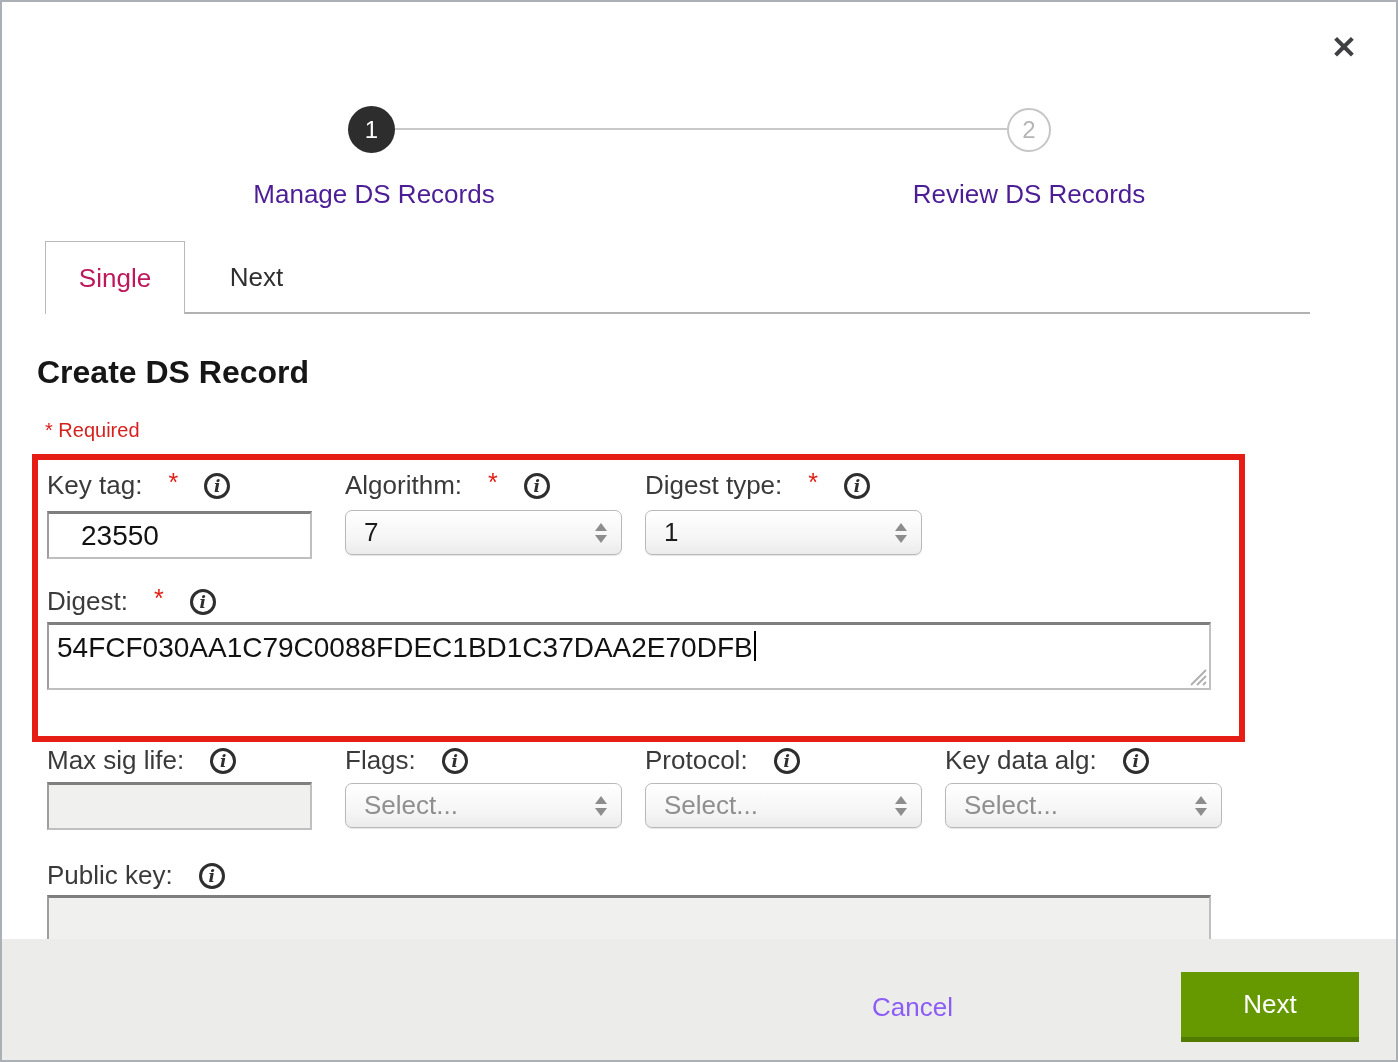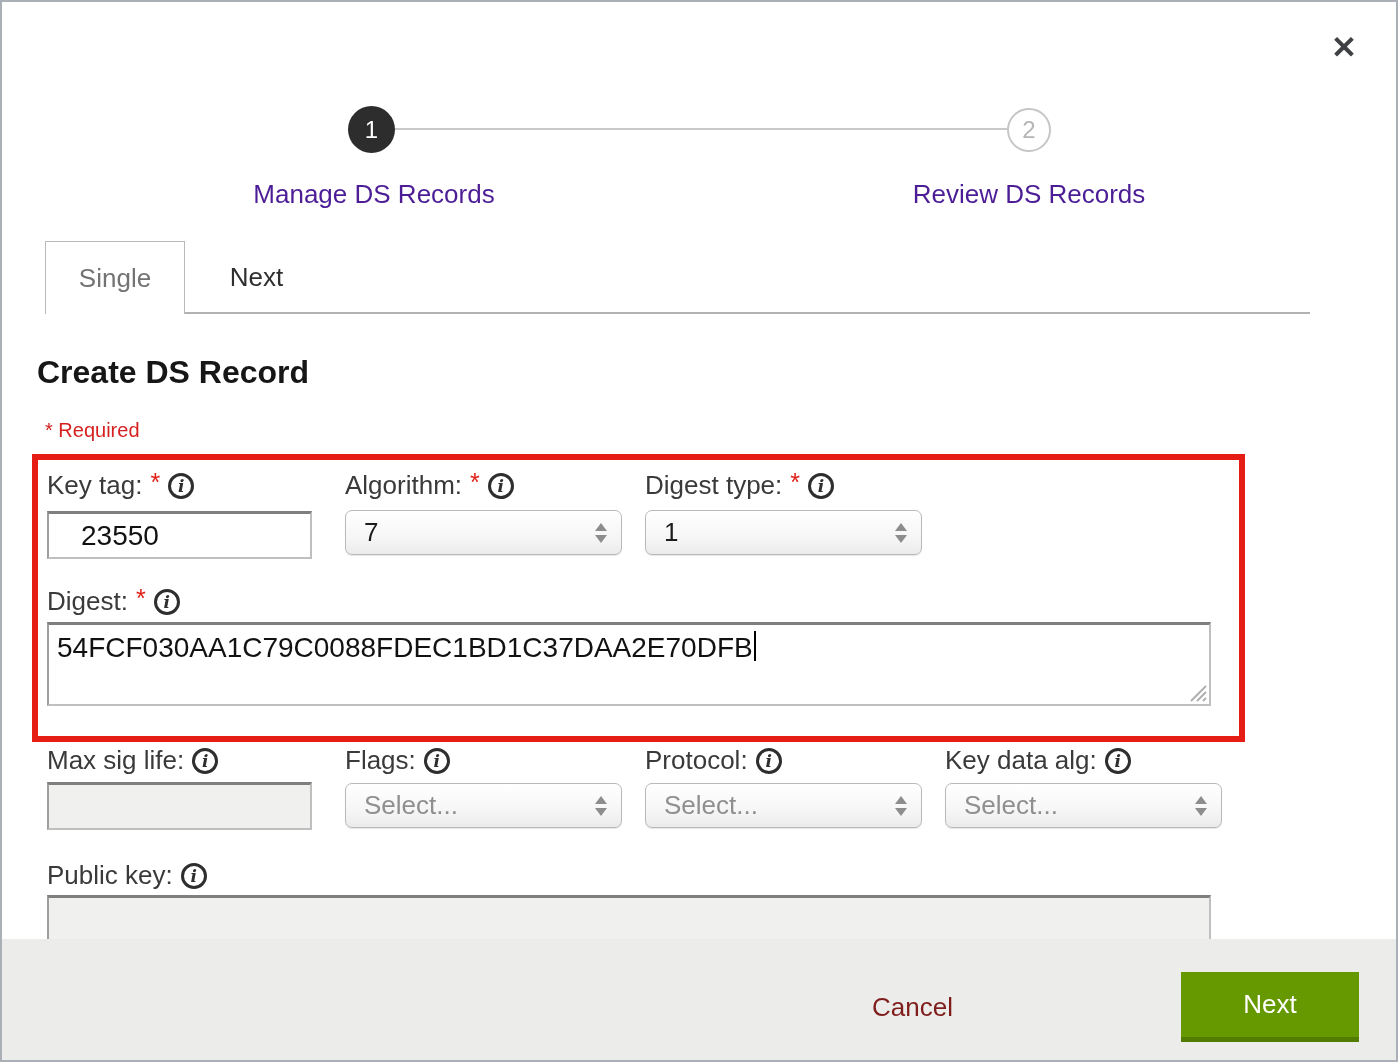--- a/index.html
+++ b/index.html
@@ -22,32 +22,32 @@
   .step-circle { position:absolute; border-radius:50%; display:flex; align-items:center; justify-content:center; font-size:24px; }
   .step-1 { left:346px; top:104px; width:47px; height:47px; background:#2d2d2d; color:#ffffff; }
   .step-2 { left:1005px; top:106px; width:44px; height:44px; background:#ffffff; border:2px solid #c6c6c6; color:#b5b5b5; }
   .step-line { position:absolute; left:393px; top:126px; width:612px; height:2px; background:#c9c9c9; }
   .step-label { position:absolute; width:260px; text-align:center; top:177px; font-size:26px; color:#4c1d95; }
   .step-label.l1 { left:242px; }
   .step-label.l2 { left:897px; }
 
   
   .tab { position:absolute; top:239px; height:73px; display:flex; align-items:center; justify-content:center; font-size:26px; cursor:pointer; }
-  .tab.single { left:43px; width:140px; background:#fff; border:1px solid #b9b9b9; border-bottom:none; color:#737373; }
+  .tab.single { left:43px; width:140px; background:#fff; border:1px solid #b9b9b9; border-bottom:none; color:#be185d; }
   .tab.bulk   { left:183px; width:143px; color:#2f2f2f; }
   .tab-baseline { position:absolute; left:183px; top:310px; width:1125px; height:2px; background:#b2b2b2; }
 
   .page-title { position:absolute; left:35px; top:352px; font-size:32px; font-weight:bold; color:#161616; }
   .required-note { position:absolute; left:43px; top:417px; font-size:20px; color:#d52120; }
 
   
   .highlight-box { position:absolute; left:30px; top:452px; width:1213px; height:288px; border:6px solid #e51d15; z-index:6; pointer-events:none; }
 
   
-  .field-label { position:absolute; display:flex; align-items:center; font-size:26px; color:#3a3a3a; white-space:nowrap; }
+  .field-label { position:absolute; display:flex; align-items:center; font-size:26px; color:#3a3a3a; white-space:nowrap;gap:18px; }
   .req-star { color:#e02017; font-size:25px; margin-left:8px; transform:translateY(-3px); }
   .info-icon {
     width:26px; height:26px; border:3px solid #2e2e2e; border-radius:50%; margin-left:8px;
     display:inline-flex; align-items:center; justify-content:center;
     font-family:"DejaVu Serif", serif; font-style:italic; font-weight:bold; font-size:17px; color:#2e2e2e;
     flex:0 0 auto;
   }
 
   
   .text-input, .textarea-box {
@@ -70,21 +70,21 @@
     padding:0 14px 0 18px; cursor:pointer;
   }
   .select .val { font-size:26px; color:#1c1c1c; }
   .select.placeholder .val { color:#8f8f8f; }
   .spinners { display:flex; flex-direction:column; align-items:center; gap:4px; }
   .spinners .up   { width:0; height:0; border-left:6px solid transparent; border-right:6px solid transparent; border-bottom:8px solid #8d8d8d; }
   .spinners .down { width:0; height:0; border-left:6px solid transparent; border-right:6px solid transparent; border-top:8px solid #8d8d8d; }
 
   
   .footer { position:absolute; left:0; right:0; top:937px; height:125px; background:#ececea; z-index:8; }
-  .cancel-link { position:absolute; left:870px; top:33px; height:70px; display:flex; align-items:center; font-size:26px; color:#7f1d1d; cursor:pointer; }
+  .cancel-link { position:absolute; left:870px; top:33px; height:70px; display:flex; align-items:center; font-size:26px; color:#8b5cf6; cursor:pointer; }
   .btn { position:absolute; top:33px; height:70px; display:flex; align-items:center; justify-content:center; font-size:26px; cursor:pointer; }
   .btn.back { left:975px; width:184px; background:#c9d7a7; color:#f1f5e8; }
   .btn.next { left:1179px; width:178px; background:#669900; color:#ffffff; border-bottom:5px solid #527c00; }
 </style>
 </head>
 <body>
 
 <div class="modal">
 
   <div class="close-x">✕</div>
@@ -142,21 +142,21 @@
         <i class="up"></i>
         <i class="down"></i>
       </span>
   </div>
 
   <div class="field-label" style="left:45px; top:584px;">
     <span>Digest:</span>
     <span class="req-star">*</span>
     <span class="info-icon">i</span>
   </div>
-  <div class="textarea-box" style="left:45px; top:620px; width:1164px; height:84px;">
+  <div class="textarea-box" style="left:45px; top:620px; width:1164px; height:68px;">
     <span>54FCF030AA1C79C0088FDEC1BD1C37DAA2E70DFB</span><span class="caret"></span>
     <svg class="resize-handle" width="20" height="20" viewBox="0 0 20 20">
       <path d="M4 19 L19 4 M10 19 L19 10 M16 19 L19 16" stroke="#b0b0b0" stroke-width="2" fill="none"></path>
     </svg>
   </div>
 
   <div class="field-label" style="left:45px; top:743px;">
     <span>Max sig life:</span>
     <span class="info-icon">i</span>
   </div>

